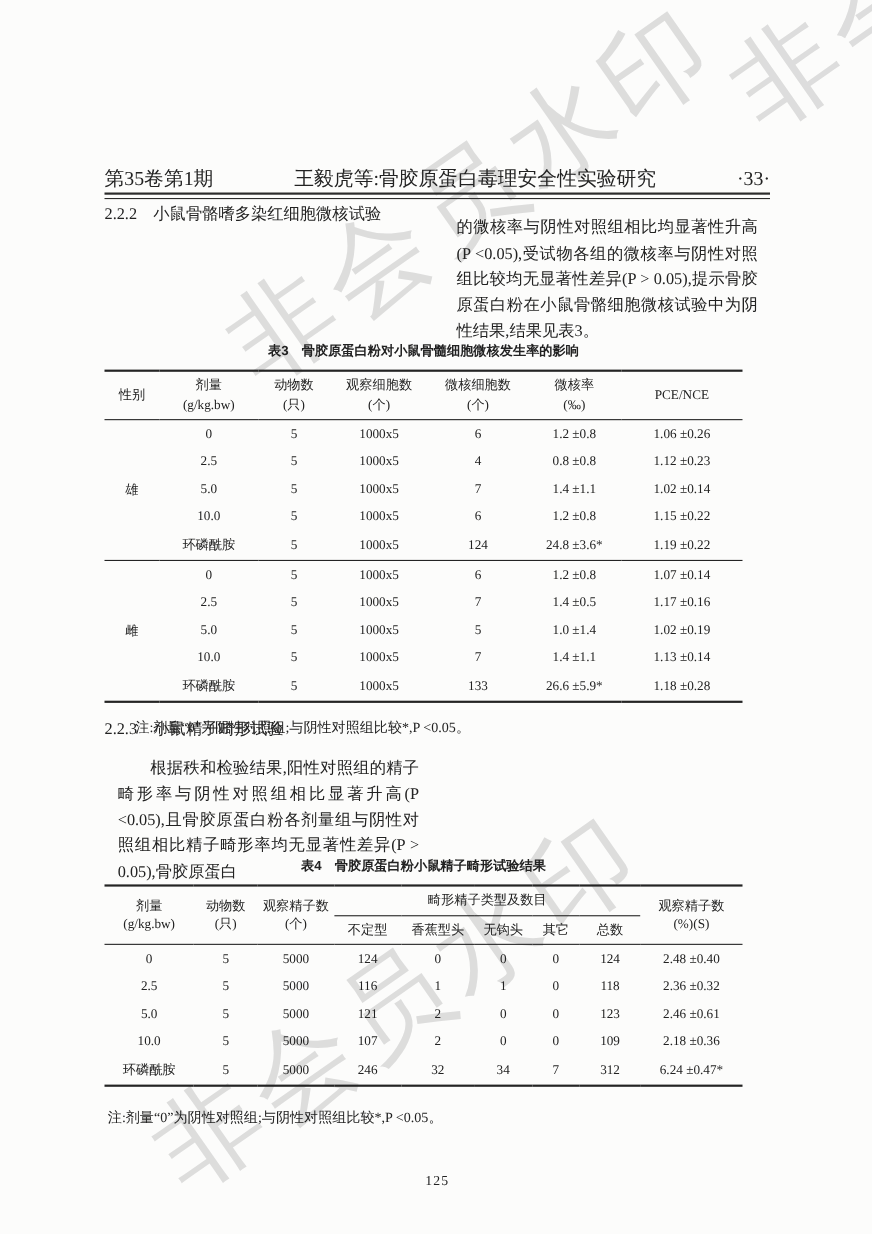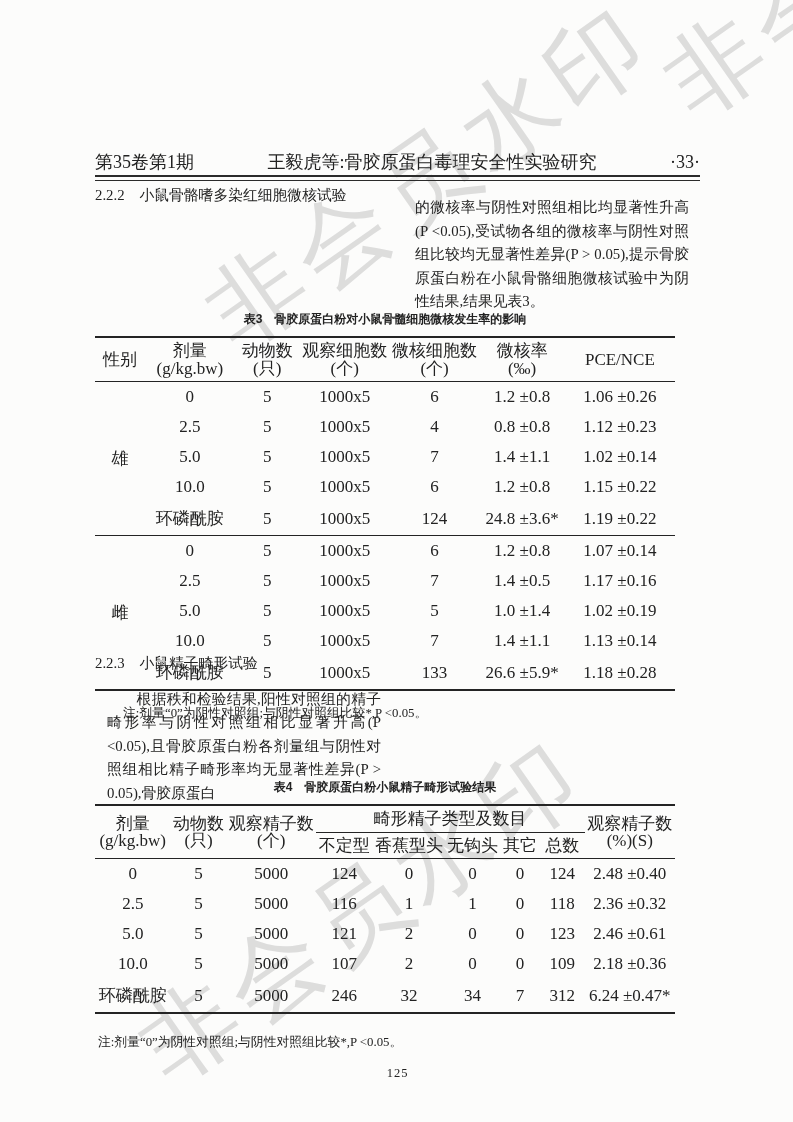--- a/index.html
+++ b/index.html
@@ -25,21 +25,21 @@
   .col{width:298px;font-size:14.8px;line-height:23.5px;text-align:justify;}
   .h{font-size:14.8px;}
   .para{margin:12px;text-indent:2em;}
   .noind{text-indent:0;}
   
   .tblwrap{position:absolute;left:95px;width:580px;}
   .t3{top:311px;}
   .t4{top:779px;}
   .tbl-title{text-align:center;font-weight:bold;font-size:12px;
              font-family:"Liberation Sans","DejaVu Sans",sans-serif;margin-bottom:8px;}
-  table.tbl{width:100%;border-collapse:collapse;font-size:17px;
+  table.tbl{width:100%;border-collapse:collapse;font-size:12px;
             border-top:2px solid #242424;border-bottom:2px solid #242424;}
   table.tbl th{font-weight:normal;vertical-align:middle;padding:4px 2px;line-height:17.5px;
                white-space:nowrap;}
   table.tbl td{text-align:center;padding:5px 2px;white-space:nowrap;}
   .hb{border-bottom:1px solid #242424;}
   .span-head{border-bottom:1px solid #242424;}
   tr.group-end td{border-bottom:1px solid #242424;}
   td.sex{border-bottom:1px solid #242424;}
   .hl:empty{display:none;}
   .note{font-size:12.8px;margin-top:14px;}

